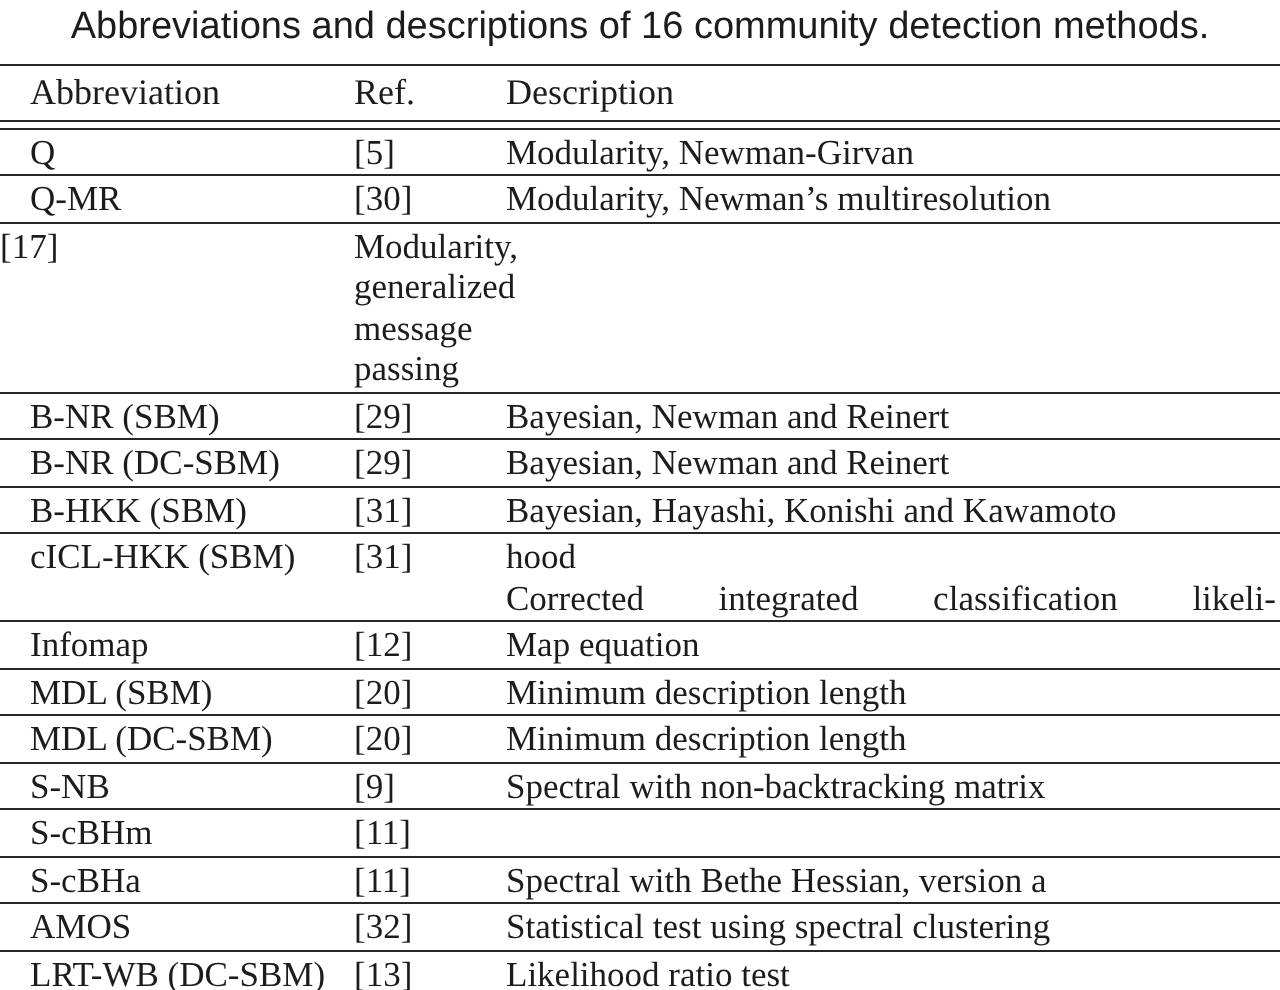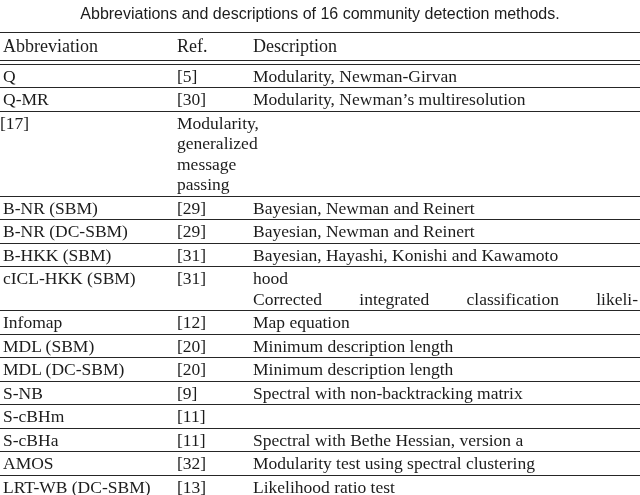--- a/index.html
+++ b/index.html
@@ -6,21 +6,21 @@
   body {
     width: 640px;
     height: 495px;
     background: #ffffff;
     color: #1c1c1c;
     font-family: "Liberation Serif", serif;
     overflow: hidden;
   }
   .caption {
     font-family: "Liberation Sans", sans-serif;
-    font-size: 16px;
+    font-size: 19px;
     line-height: 21px;
     text-align: center;
     padding-top: 3px;
     white-space: nowrap;
   }
   .table-wrap { margin-top: 8px; }
   .rule {
     height: 0;
     border-top: 1.6px solid #262626;
   }
@@ -35,21 +35,21 @@
     align-items: start;
   }
   .thead {
     font-size: 18px;
     line-height: 22px;
     padding: 2px 0 3px 0;
   }
   .tr { padding: 1px 0 1px 0; }
   .tr + .tr { border-top: 1.4px solid #262626; }
   .td, .th { display: block; }
-  .th-abbr, .td-abbr { padding-left: 3px; }
+  .th-abbr, .td-abbr { padding-left: 15px; }
   .td {
     font-size: 17.5px;
     line-height: 20.5px;
   }
   .td-desc { padding-right: 2px; }
   .just {
     text-align: justify;
     text-align-last: justify;
   }
 </style>
@@ -147,21 +147,21 @@
 
   <div class="tr">
     <span class="td td-abbr">S-cBHa</span>
     <span class="td td-ref">[11]</span>
     <span class="td td-desc"><span class="dline">Spectral with Bethe Hessian, version a</span></span>
   </div>
 
   <div class="tr">
     <span class="td td-abbr">AMOS</span>
     <span class="td td-ref">[32]</span>
-    <span class="td td-desc"><span class="dline">Modularity test using spectral clustering</span></span>
+    <span class="td td-desc"><span class="dline">Statistical test using spectral clustering</span></span>
   </div>
 
   <div class="tr">
     <span class="td td-abbr">LRT-WB (DC-SBM)</span>
     <span class="td td-ref">[13]</span>
     <span class="td td-desc"><span class="dline">Likelihood ratio test</span></span>
   </div>
 
   <div class="double-rule"></div>
 </div>

